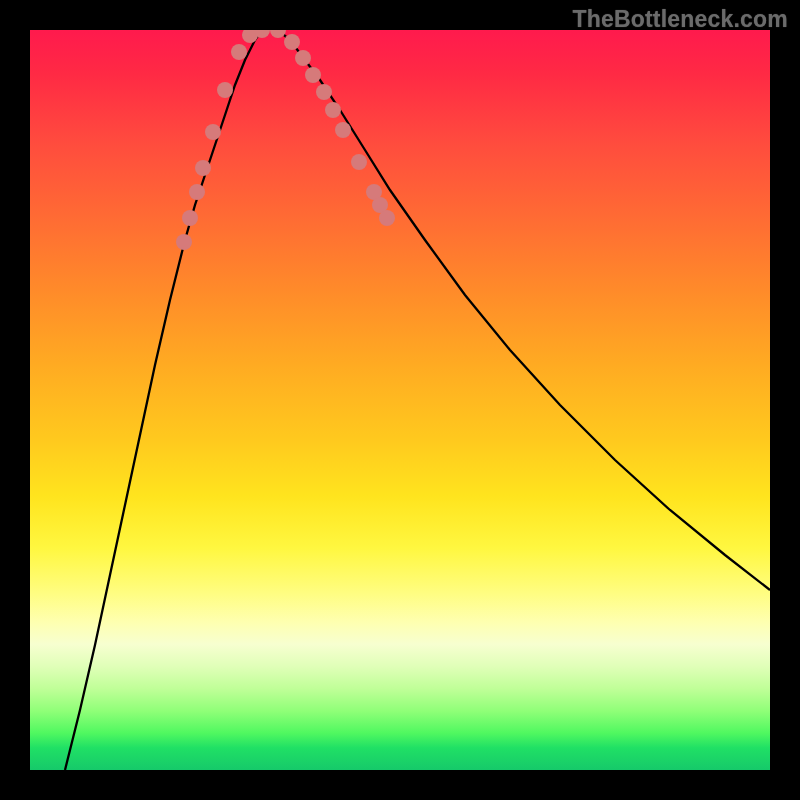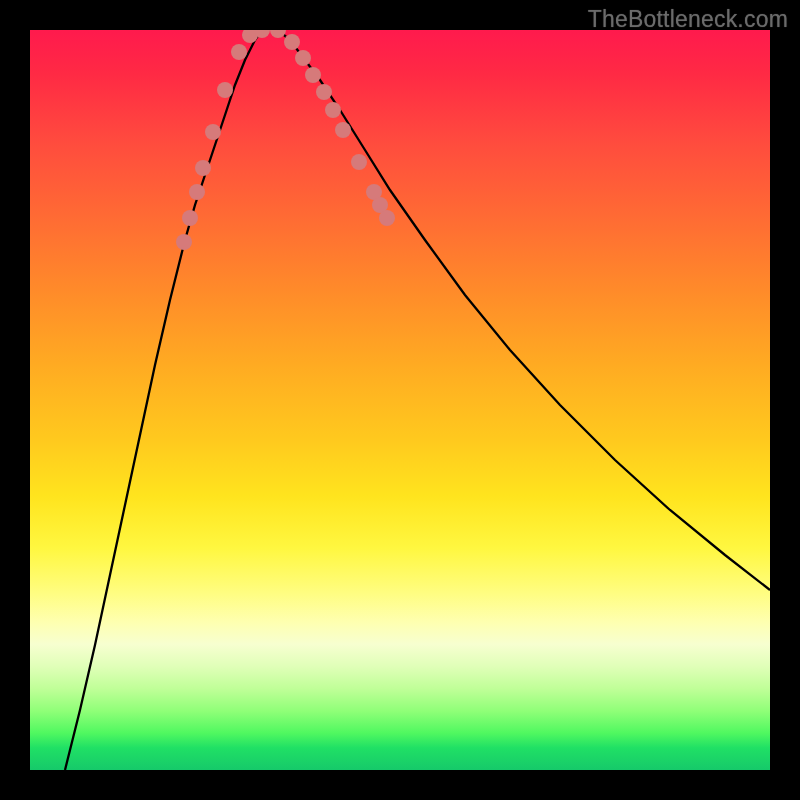--- a/index.html
+++ b/index.html
@@ -42,21 +42,21 @@
       #50f860 95%,
       #20e065 97%,
       #16c96a 100%);
   }
   .watermark {
     position: absolute;
     top: 6px;
     right: 12px;
     color: #6b6b6b;
     font-size: 23px;
-    font-weight: 400;
+    font-weight: 700;
     letter-spacing: 0.2px;
     text-shadow: 0 0 1px rgba(255,255,255,0.3);
   }
   svg.curves {
     position: absolute;
     left: 0;
     top: 0;
     width: 740px;
     height: 740px;
   }

